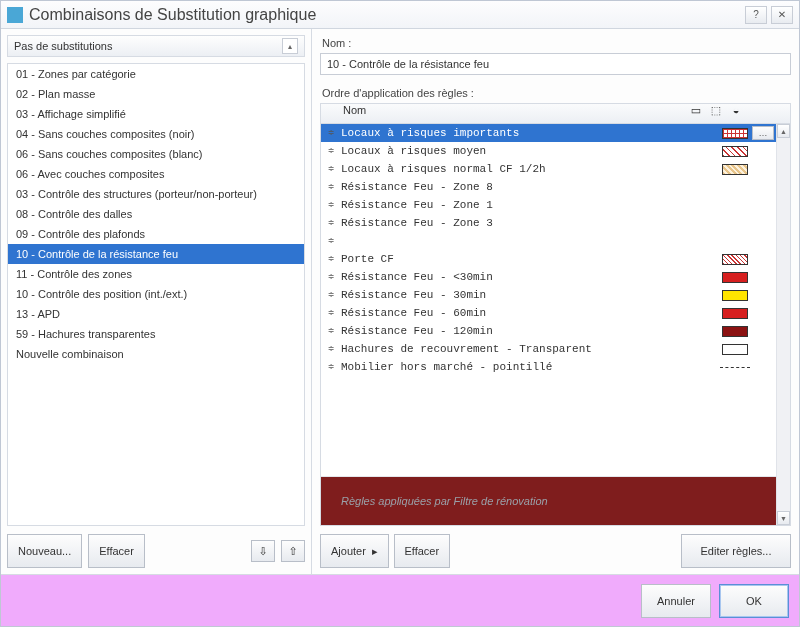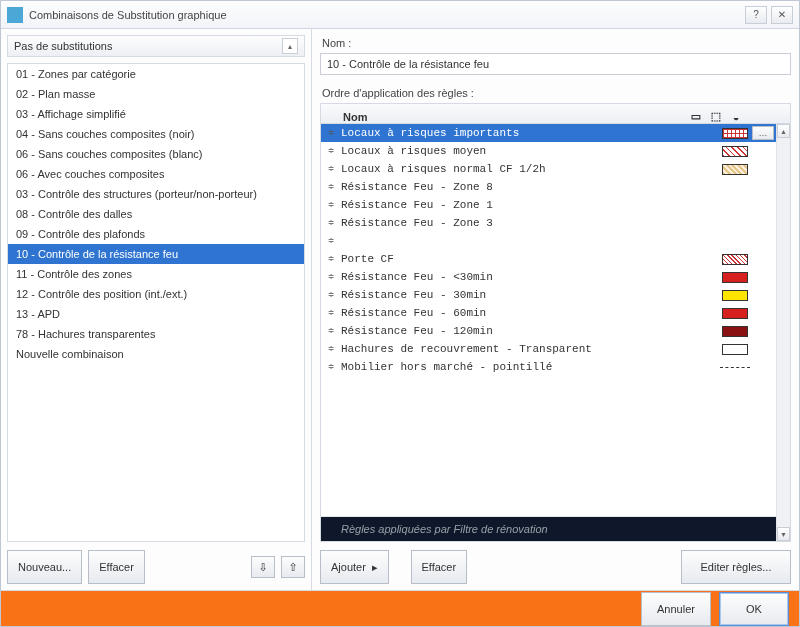--- a/index.html
+++ b/index.html
@@ -1,54 +1,54 @@
 <!DOCTYPE html>
 <html><head>
 <meta charset="utf-8">
 <style>
   * { box-sizing: border-box; margin: 0; padding: 0; font-family: "Segoe UI", Tahoma, sans-serif; font-size: 11px; color: #333; }
   html, body { width: 800px; height: 627px; background: #f0f0f0; }
   .window { width: 800px; height: 627px; background: #fdfdfd; border: 1px solid #bfc7d4; display: flex; flex-direction: column; }
   .titlebar { height: 28px; background: linear-gradient(#fdfdfe,#f2f4f8); border-bottom: 1px solid #d0d6df; display: flex; align-items: center; padding: 0 6px; }
   .titlebar .app-icon { width: 16px; height: 16px; background: #4aa7d6; margin-right: 6px; }
-  .titlebar .title { flex: 1; color: #444; font-size: 11px; }
+  .titlebar .title { flex: 1; color: #444; font-size: 16px; }
   .win-btn { width: 22px; height: 18px; border: 1px solid #c8cdd6; background: linear-gradient(#fff,#e8ebf0); margin-left: 4px; display:flex; align-items:center; justify-content:center; font-size:10px; color:#555; }
   .body { flex: 1; display: flex; overflow: hidden; }
   .left-panel { width: 311px; border-right: 1px solid #d6dbe3; display: flex; flex-direction: column; padding: 6px; }
   .panel-header { height: 22px; display:flex; align-items:center; justify-content:space-between; border:1px solid #d6dbe3; background: linear-gradient(#fefefe,#eceff4); padding: 0 6px; margin-bottom: 6px; }
   .collapse-btn { width: 16px; height: 16px; border:1px solid #c8cdd6; background:#fff; display:flex; align-items:center; justify-content:center; font-size:8px; color:#666;}
   .list { flex: 1; border: 1px solid #d6dbe3; background: #fff; overflow-y: auto; }
   .list-item { padding: 2px 8px; line-height: 16px; cursor: default; white-space: nowrap; }
   .list-item.selected { background: #2f74d0; color: #fff; }
   .left-buttons { display:flex; gap:6px; margin-top:8px; align-items:center; }
   .btn { height: 22px; border: 1px solid #b8bec8; background: linear-gradient(#fdfdfd,#e7eaef); padding: 16px 10px; display:flex; align-items:center; justify-content:center; cursor:pointer; }
   .btn.sm { padding:0; width:24px; }
   .right-panel { flex: 1; display:flex; flex-direction:column; padding:6px 8px; }
   .field-label { margin: 2px 0 4px 2px; color:#444; }
   .text-field { height: 22px; border:1px solid #c8cdd6; background:#fff; padding:0 6px; display:flex; align-items:center; margin-bottom:10px; }
   .rules-area { flex:1; display:flex; flex-direction:column; border:1px solid #d6dbe3; background:#fff; position:relative; }
-  .rules-header { display:flex; align-items:flex-end; background:linear-gradient(#fafbfc,#eceff4); border-bottom:1px solid #d6dbe3; height:20px; padding-left:18px;font-weight:bold; }
+  .rules-header { display:flex; align-items:flex-start; background:linear-gradient(#fafbfc,#eceff4); border-bottom:1px solid #d6dbe3; height:20px; padding-left:18px; }
   .col-nom { flex:1; padding-left:4px; }
   .col-ico { width:20px; display:flex; align-items:center; justify-content:center; }
   .col-spacer { width:44px; }
   .rules-body { flex:1; overflow-y:auto; }
   .rule-row { display:flex; align-items:center; height:18px; padding-left:4px; }
   .rule-row.selected { background:#2f74d0; }
   .rule-row.selected .rule-name { color:#fff; }
   .drag-handle { width:12px; display:flex; flex-direction:column; align-items:center; justify-content:center; gap:1px; text-align:center; color:#555; font-size:8px; line-height:4px;}
   .rule-name { flex:1; padding-left:4px;font-family:Liberation Mono, monospace; }
   .swatch-cell { width:30px; display:flex; align-items:center; justify-content:center; }
   .swatch { width:26px; height:11px; border:1px solid #333; }
   .dot-cell { width:26px; display:flex; align-items:center; justify-content:center; }
   .dot-btn { width:22px; height:14px; border:1px solid #b8bec8; background:linear-gradient(#fdfdfd,#e7eaef); font-size:9px; display:flex; align-items:center; justify-content:center; color:#555;}
   .scroll-cell { width:14px; }
-  .renov { padding:6px 20px; color:#9aa0a8; font-style:italic; border-top:1px solid #e4e7ec; background:#0f172a; }
-  .rules-buttons { display:flex; gap:22px; margin-top:8px; }
+  .renov { padding:18px 20px; color:#9aa0a8; font-style:italic; border-top:1px solid #e4e7ec; background:#7f1d1d; }
+  .rules-buttons { display:flex; gap:5px; margin-top:8px; }
   .spacer { flex:1; }
-  .footer { height:36px; border-top:1px solid #d6dbe3; background:#f97316; display:flex; align-items:center; justify-content:flex-end; gap:8px; padding:0 10px;}
+  .footer { height:52px; border-top:1px solid #d6dbe3; background:#f0abfc; display:flex; align-items:center; justify-content:flex-end; gap:8px; padding:0 10px;}
   .btn.default { border-color:#5a8fd6; box-shadow:0 0 0 1px #a8c6ef inset; }
   .dashline { width:30px; height:0; border-top:1px dashed #333; }
   
   .sw-grid { background-image:linear-gradient(#c33 1px,transparent 1px),linear-gradient(90deg,#c33 1px,transparent 1px); background-size:4px 4px; background-color:#fff; }
   .sw-diag1 { background:repeating-linear-gradient(45deg,#c33 0,#c33 1px,#fff 1px,#fff 4px); }
   .sw-diag2 { background:repeating-linear-gradient(45deg,#e7c48a 0,#e7c48a 2px,#fdf1dc 2px,#fdf1dc 4px); }
   .sw-diag3 { background:repeating-linear-gradient(45deg,#c33 0,#c33 1px,#fff 1px,#fff 3px); }
   .sw-red { background:#d61f1f; }
   .sw-yellow { background:#ffe400; }
   .sw-darkred { background:#8b1212; }
@@ -80,23 +80,23 @@
           <div class="list-item">02 - Plan masse</div>
           <div class="list-item">03 - Affichage simplifié</div>
           <div class="list-item">04 - Sans couches composites (noir)</div>
           <div class="list-item">06 - Sans couches composites (blanc)</div>
           <div class="list-item">06 - Avec couches composites</div>
           <div class="list-item">03 - Contrôle des structures (porteur/non-porteur)</div>
           <div class="list-item">08 - Contrôle des dalles</div>
           <div class="list-item">09 - Contrôle des plafonds</div>
           <div class="list-item selected">10 - Contrôle de la résistance feu</div>
           <div class="list-item">11 - Contrôle des zones</div>
-          <div class="list-item">12 - Contrôle des position (int./ext.)</div>
+          <div class="list-item">10 - Contrôle des position (int./ext.)</div>
           <div class="list-item">13 - APD</div>
-          <div class="list-item">78 - Hachures transparentes</div>
+          <div class="list-item">59 - Hachures transparentes</div>
           <div class="list-item">Nouvelle combinaison</div>
         </div>
       <div class="left-buttons">
         <div class="btn">
             <span>Nouveau...</span>
           </div>
         <div class="btn">
             <span>Effacer</span>
           </div>
         <div class="spacer"></div>

